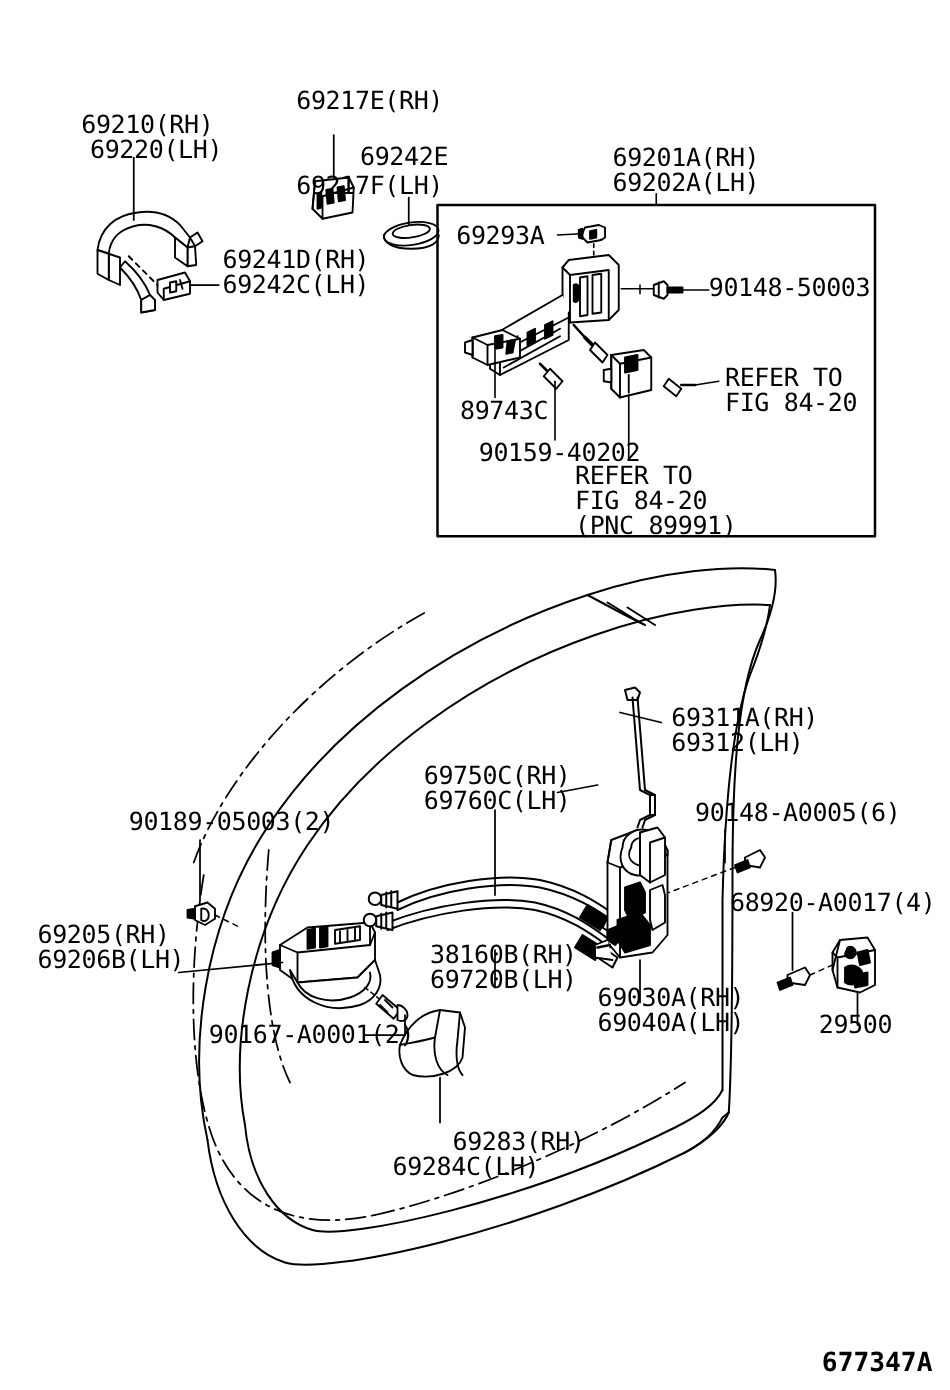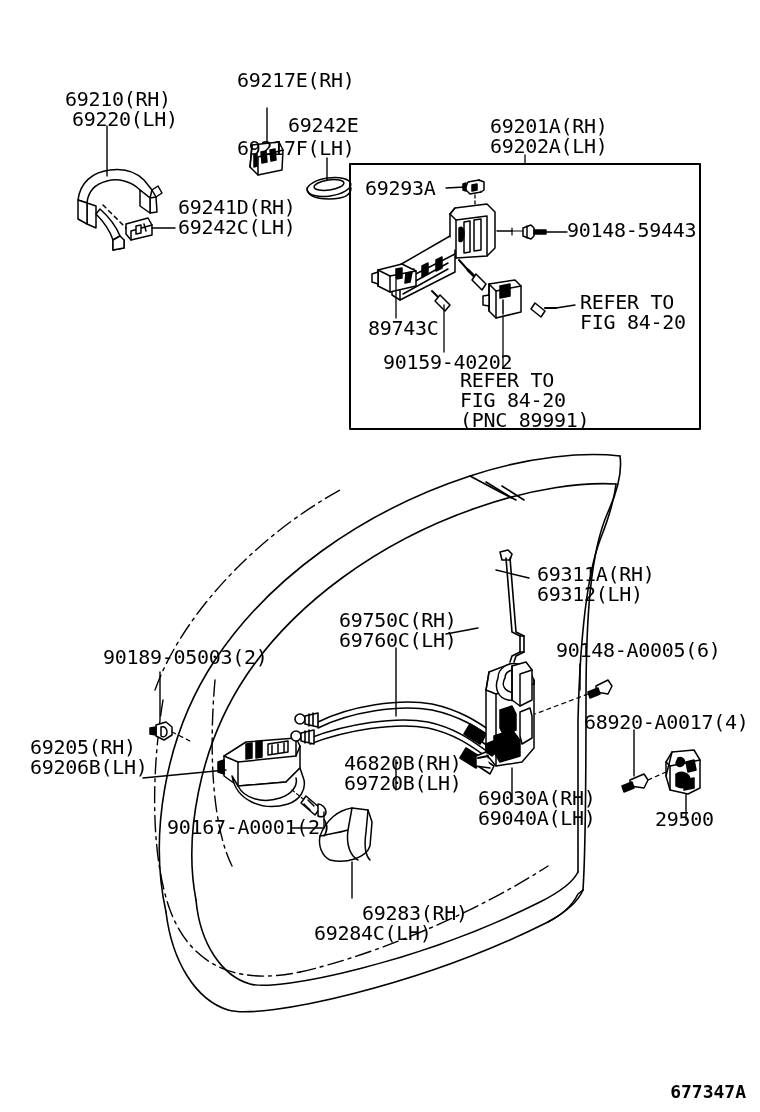--- a/index.html
+++ b/index.html
@@ -2,21 +2,21 @@
 <html><head>
 <meta charset="utf-8">
 <style>
   html,body{margin:0;padding:0;background:#ffffff;}
   body{width:760px;height:1112px;position:relative;overflow:hidden;
        font-family:"DejaVu Sans Mono","Liberation Mono",monospace;}
   #stage{position:absolute;left:0;top:0;width:760px;height:1112px;}
   svg#art{position:absolute;left:0;top:0;width:760px;height:1112px;}
   .lbl{position:absolute;color:#000;font-family:"DejaVu Sans Mono","Liberation Mono",monospace;
        font-weight:normal;font-size:20px;line-height:19px;white-space:pre;letter-spacing:-0.3px;}
-  .figcode{position:absolute;right:14px;bottom:10px;font-size:18px;font-weight:bold;
+  .figcode{position:absolute;right:14px;bottom:10px;font-size:21px;font-weight:bold;
            letter-spacing:0px;font-family:"DejaVu Sans Mono","Liberation Mono",monospace;}
 </style>
 </head>
 <body>
 
 <div id="stage">
 
 <svg id="art" viewBox="0 0 760 1112">
   <g fill="none" stroke="#000" stroke-width="1.5" stroke-linecap="round" stroke-linejoin="round">
 
@@ -318,21 +318,21 @@
 
 <div class="lbl" style="left:288px;top:116px;"><span>69242E</span></div>
 
 <div class="lbl" style="left:178px;top:198px;"><span>69241D(RH)</span></div>
 <div class="lbl" style="left:178px;top:218px;"><span>69242C(LH)</span></div>
 
 <div class="lbl" style="left:490px;top:117px;"><span>69201A(RH)</span></div>
 <div class="lbl" style="left:490px;top:137px;"><span>69202A(LH)</span></div>
 
 <div class="lbl" style="left:365px;top:179px;"><span>69293A</span></div>
-<div class="lbl" style="left:567px;top:221px;"><span>90148-59443</span></div>
+<div class="lbl" style="left:567px;top:221px;"><span>90148-50003</span></div>
 <div class="lbl" style="left:368px;top:319px;"><span>89743C</span></div>
 <div class="lbl" style="left:383px;top:353px;"><span>90159-40202</span></div>
 
 <div class="lbl" style="left:580px;top:293px;"><span>REFER TO</span></div>
 <div class="lbl" style="left:580px;top:313px;"><span>FIG 84-20</span></div>
 
 <div class="lbl" style="left:460px;top:371px;"><span>REFER TO</span></div>
 <div class="lbl" style="left:460px;top:391px;"><span>FIG 84-20</span></div>
 <div class="lbl" style="left:460px;top:411px;"><span>(PNC 89991)</span></div>
 
@@ -342,21 +342,21 @@
 <div class="lbl" style="left:30px;top:758px;"><span>69206B(LH)</span></div>
 
 <div class="lbl" style="left:119px;top:818px;margin-left:48px;"><span>90167-A0001(2)</span></div>
 
 <div class="lbl" style="left:314px;top:904px;margin-left:48px;"><span>69283(RH)</span></div>
 <div class="lbl" style="left:314px;top:924px;"><span>69284C(LH)</span></div>
 
 <div class="lbl" style="left:339px;top:611px;"><span>69750C(RH)</span></div>
 <div class="lbl" style="left:339px;top:631px;"><span>69760C(LH)</span></div>
 
-<div class="lbl" style="left:344px;top:754px;"><span>46820B(RH)</span></div>
+<div class="lbl" style="left:344px;top:754px;"><span>38160B(RH)</span></div>
 <div class="lbl" style="left:344px;top:774px;"><span>69720B(LH)</span></div>
 
 <div class="lbl" style="left:537px;top:565px;"><span>69311A(RH)</span></div>
 <div class="lbl" style="left:537px;top:585px;text-align:right;"><span>69312(LH)</span></div>
 
 <div class="lbl" style="left:556px;top:641px;"><span>90148-A0005(6)</span></div>
 
 <div class="lbl" style="left:584px;top:713px;"><span>68920-A0017(4)</span></div>
 
 <div class="lbl" style="left:478px;top:789px;"><span>69030A(RH)</span></div>

